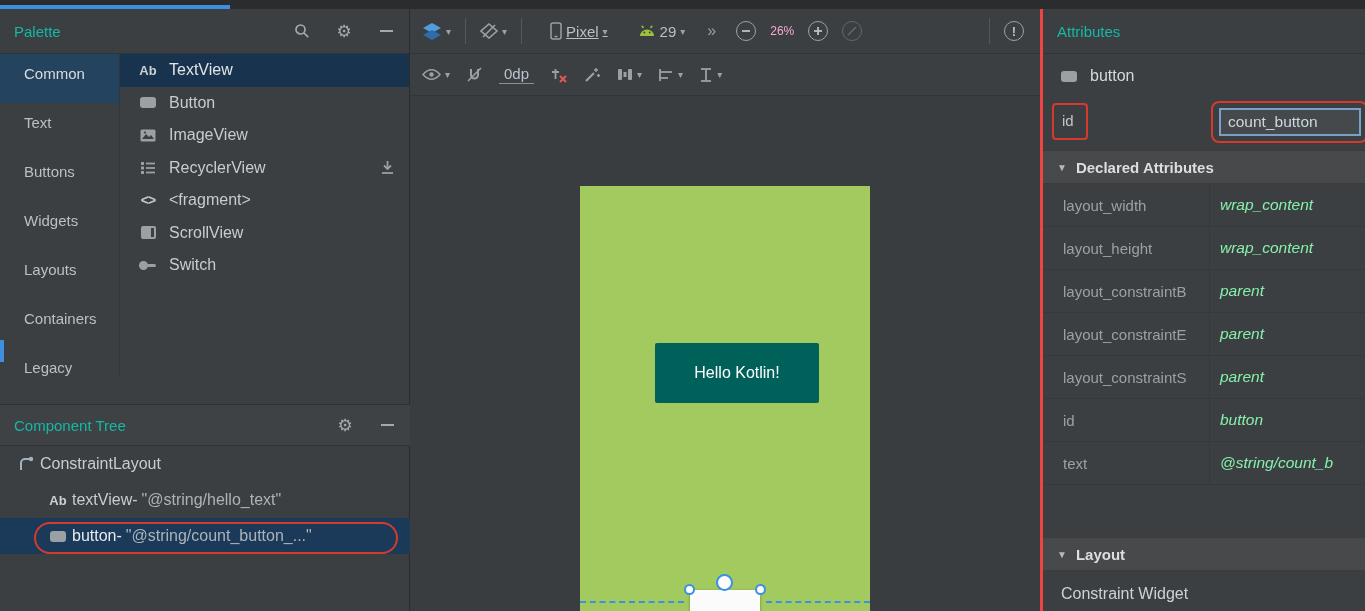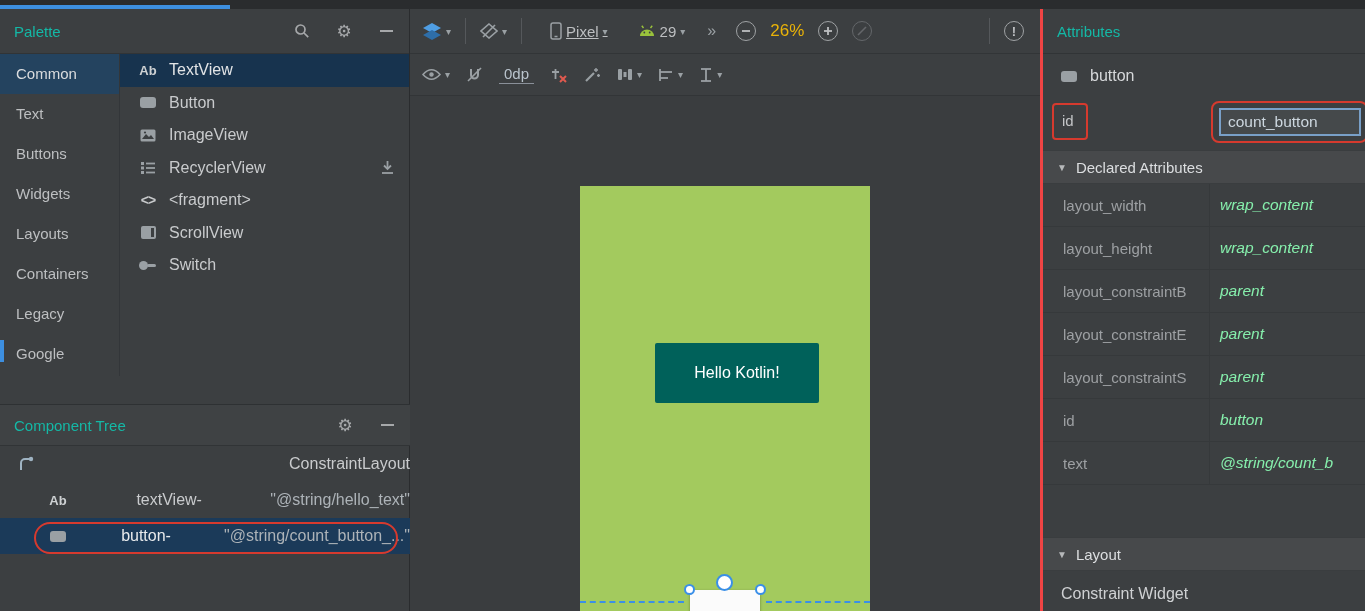--- a/index.html
+++ b/index.html
@@ -17,56 +17,56 @@
   
   .pane-header{height:45px;display:flex;align-items:center;padding:0 14px;border-bottom:1px solid #313436;}
   .pane-title{font-size:15px;color:#14b8a6;}
   .hdr-icons{margin-left:auto;display:flex;align-items:center;gap:24px;}
   .hicon{width:18px;height:18px;display:inline-flex;align-items:center;justify-content:center;color:#a6a8aa;font-size:17px;cursor:default;}
   .minibar{width:13px;height:2px;background:#a6a8aa;display:inline-block;}
   
   #left{left:0;width:410px;border-right:1px solid #2a2c2e;}
   #palette-body{display:flex;height:322px;}
   #cats{width:120px;border-right:1px solid #333639;}
-  .cat-row{height:40px;line-height:40px;padding-left:16px;font-size:15px;color:#bdbfc1;white-space:nowrap;}
+  .cat-row{height:49px;line-height:40px;padding-left:24px;font-size:15px;color:#bdbfc1;white-space:nowrap;}
   .cat-row.selected{background:var(--palette-selection);color:#dadcde;}
   #comps{flex:1;}
   .comp-row{height:32.5px;display:flex;align-items:center;padding-left:18px;gap:11px;font-size:16px;color:#c9cbcd;}
   .comp-row.selected{background:#17334e;color:#e2e4e6;}
   .icon{display:inline-flex;align-items:center;justify-content:center;width:20px;height:18px;flex:none;}
   .ab{font-weight:bold;font-size:13px;color:#cdd0d2;}
   .btnrect{width:16px;height:11px;background:#9aa0a4;border-radius:3px;align-self:center;}
   .fragment-glyph{font-weight:bold;font-size:14px;color:#c9cbcd;letter-spacing:-1px;}
   .scrollview-i{width:15px;height:13px;background:#9aa0a4;border-radius:2px;position:relative;}
   .scrollview-i::after{content:"";position:absolute;right:2px;top:2px;bottom:2px;width:3px;background:#3c3f41;}
   .switch-i{width:18px;height:10px;position:relative;}
   .switch-i::before{content:"";position:absolute;left:0;top:1px;width:9px;height:9px;border-radius:50%;background:#9aa0a4;}
   .switch-i::after{content:"";position:absolute;left:8px;top:4px;width:9px;height:3px;background:#9aa0a4;border-radius:2px;}
   .dl{margin-left:auto;margin-right:14px;}
   
   #tree{position:absolute;left:0;top:395px;width:410px;}
   #tree .pane-header{border-top:1px solid #2e3133;background:#3f4244;height:42px;}
-  .tree-row{height:36px;display:flex;align-items:center;gap:12px;font-size:16px;padding-left:16px;position:relative;justify-content:space-between;}
+  .tree-row{height:36px;display:flex;align-items:center;gap:4px;font-size:16px;padding-left:16px;position:relative;}
   .tree-row .tvalue{color:#adb3b8;}
   .tree-row.child{padding-left:48px;}
   .tree-row.selected{background:var(--selection-navy);color:#e8eaec;}
   #tree-annotation{position:absolute;left:34px;top:513px;width:364px;height:32px;border:2.5px solid var(--annotation-red);border-radius:16px;pointer-events:none;}
   #stripe{position:absolute;left:0;top:331px;width:4px;height:22px;background:var(--accent-blue);}
   
   #center{left:410px;width:630px;}
   .toolbar{display:flex;align-items:center;padding:0 12px;border-bottom:1px solid #323537;background:#3c3f41;}
   #toolbar1{height:45px;gap:8px;}
   #toolbar2{height:42px;gap:16px;}
   .tbtn{display:inline-flex;align-items:center;gap:4px;color:#bdbfc1;font-size:15px;cursor:default;}
   .caret{font-size:10px;color:#9aa0a4;}
   .sep{width:1px;height:26px;background:#55585b;margin:0 6px;flex:none;}
   .chevrons{color:#9aa0a4;font-size:16px;margin-left:14px;}
   .circle-ic{width:20px;height:20px;border-radius:50%;border:1.8px solid #9fa2a4;display:inline-flex;align-items:center;justify-content:center;color:#bdbfc1;font-size:13px;position:relative;}
   .circle-ic.dim{border-color:#64676a;color:#64676a;}
-  .zoomlbl{font-size:17px;color:#eab308;margin:0 6px;}
+  .zoomlbl{font-size:12px;color:#f9a8d4;margin:0 6px;}
   .margin-dp{font-size:15px;color:#b9c3cc;border-bottom:1px solid #8a9099;padding:0 5px 1px;}
   .issue{margin-left:auto;}
   
   #canvas{position:absolute;left:0;top:87px;width:630px;height:515px;background:#3a3d3f;overflow:hidden;}
   #phone{position:absolute;left:170px;top:90px;width:290px;height:428px;background:var(--canvas-green);}
   #hello-btn{position:absolute;left:75px;top:157px;width:164px;height:60px;background:var(--button-teal);color:#fff;font-size:16px;display:flex;align-items:center;justify-content:center;border-radius:2px;}
   #sel-widget{position:absolute;left:110px;top:404px;width:70px;height:26px;background:#fbfbfb;border-radius:5px;box-shadow:0 1px 3px rgba(0,0,0,.35);}
   .handle{position:absolute;border-radius:50%;background:#fff;border:2px solid var(--constraint-blue);}
   .h-sm{width:11px;height:11px;}
   .h-lg{width:17px;height:17px;}
@@ -74,21 +74,21 @@
   
   #right{left:1040px;width:325px;border-left:3px solid #ef4444;}
   #comp-row{height:44px;display:flex;align-items:center;gap:11px;padding-left:16px;font-size:16px;color:#d6d8da;}
   #id-row{position:relative;height:48px;}
   #id-label{position:absolute;left:19px;top:14px;font-size:15px;color:#c3c5c7;}
   #id-label-annotation{position:absolute;left:9px;top:5px;width:36px;height:37px;border:2px solid var(--annotation-red);border-radius:4px;pointer-events:none;}
   #id-input{position:absolute;left:176px;top:10px;width:142px;height:28px;background:#45494b;border:2px solid #79a0c8;color:#cdd7df;font-size:15.5px;font-family:"Liberation Sans",sans-serif;padding:0 7px;outline:none;}
   #id-field-annotation{position:absolute;left:168px;top:3px;width:157px;height:42px;border:2.5px solid var(--annotation-red);border-radius:8px;pointer-events:none;}
   .section-hdr{height:34px;display:flex;align-items:center;gap:9px;padding-left:14px;background:#47494b;border-top:1px solid #3a3d3f;border-bottom:1px solid #3a3d3f;}
   .section-arrow{font-size:10px;color:#b6b8ba;}
-  .section-title{font-size:15px;font-weight:normal;color:#dcdee0;}
+  .section-title{font-size:15px;font-weight:bold;color:#dcdee0;}
   #attr-table{position:absolute;left:0;top:175px;width:325px;}
   .attr-row{display:grid;grid-template-columns:167px 1fr;height:43px;border-bottom:1px solid #36393b;}
   .attr-name{padding-left:20px;display:flex;align-items:center;font-size:15px;color:#9da0a3;border-right:1px solid #36393b;white-space:nowrap;overflow:hidden;}
   .attr-value{padding-left:10px;display:flex;align-items:center;font-size:15.5px;color:#86efac;white-space:nowrap;overflow:hidden;font-style:italic;}
   #declared-hdr{position:absolute;left:0;top:141px;width:325px;}
   #layout-hdr{position:absolute;left:0;top:528px;width:325px;}
   #cw-row{position:absolute;left:0;top:568px;width:325px;height:34px;display:flex;align-items:center;padding-left:18px;font-size:16px;color:#cfd1d3;}
   svg{display:block;}
 </style>
 </head>

